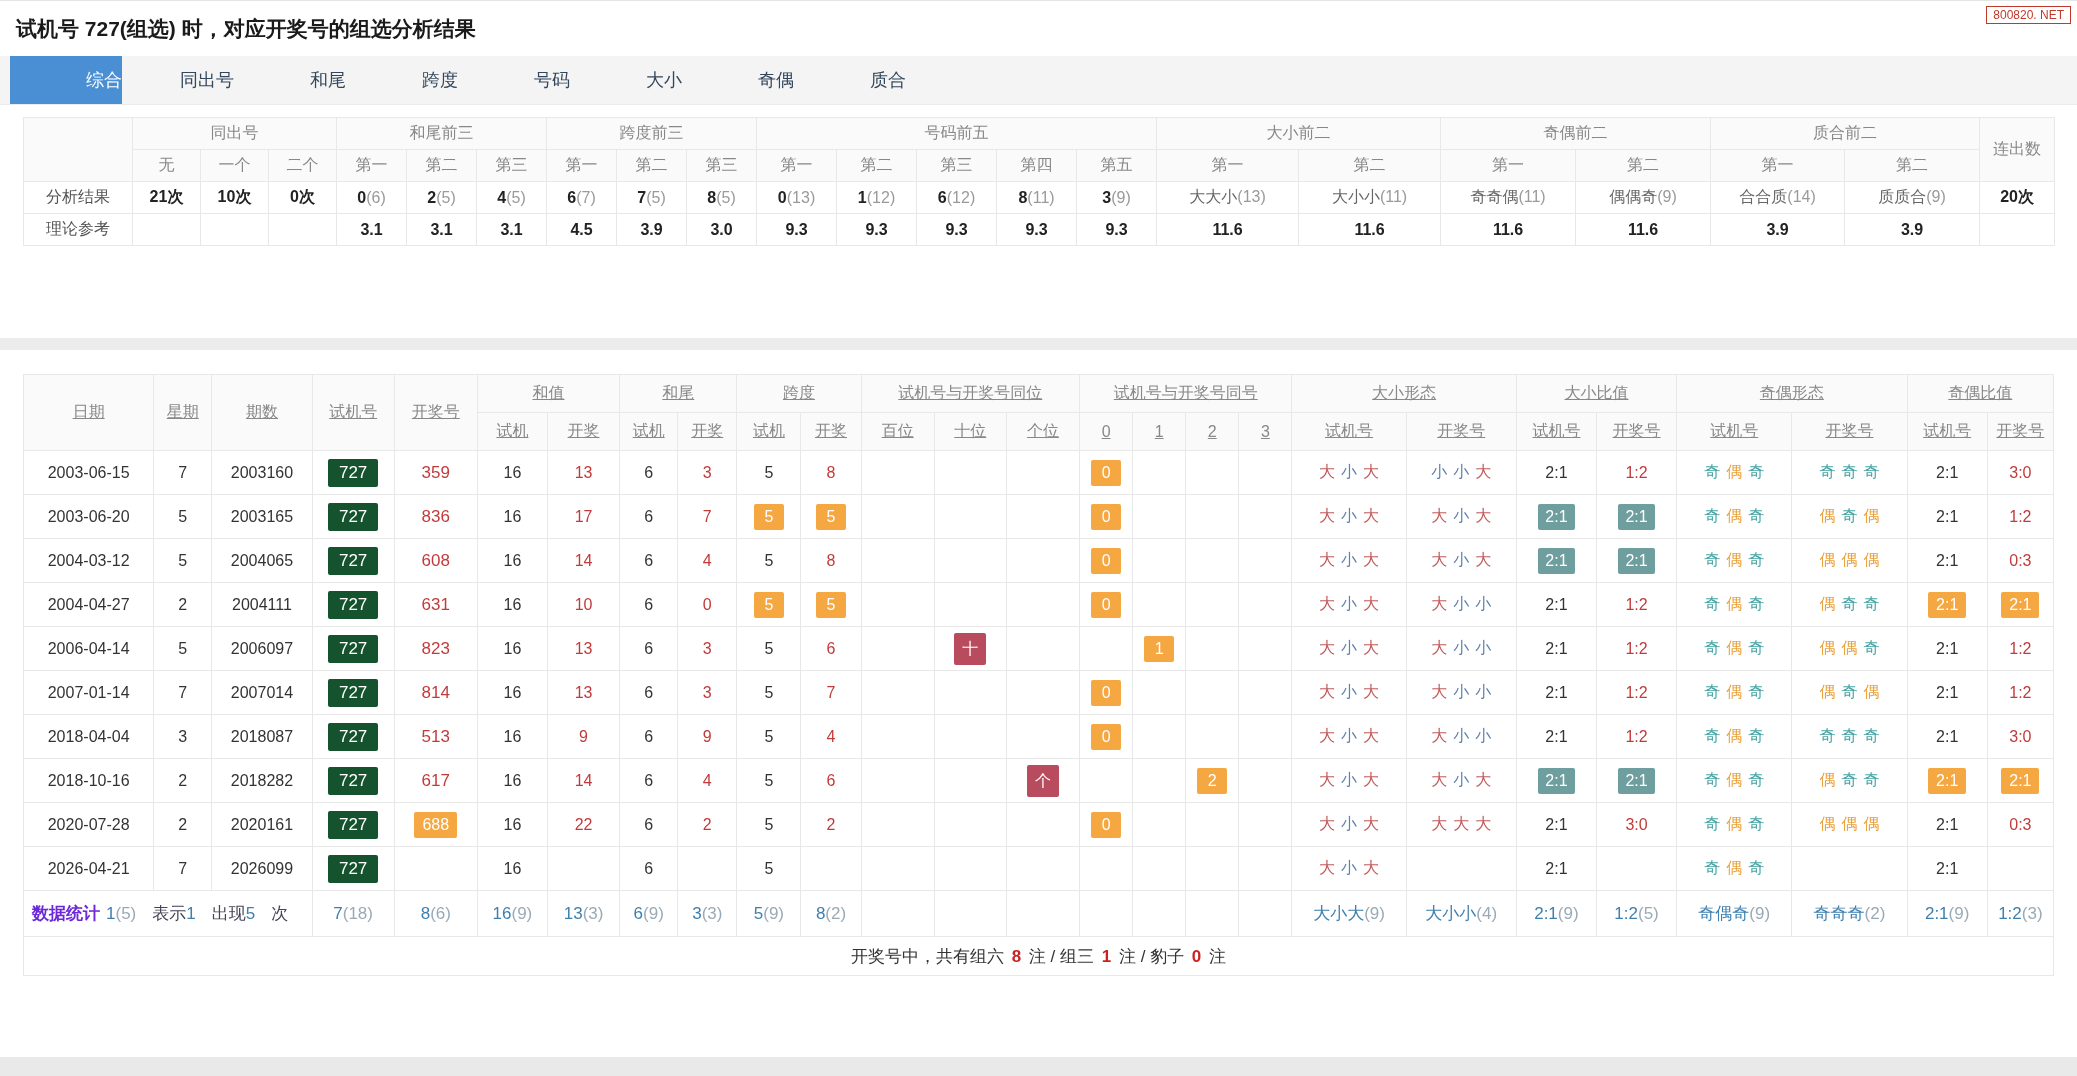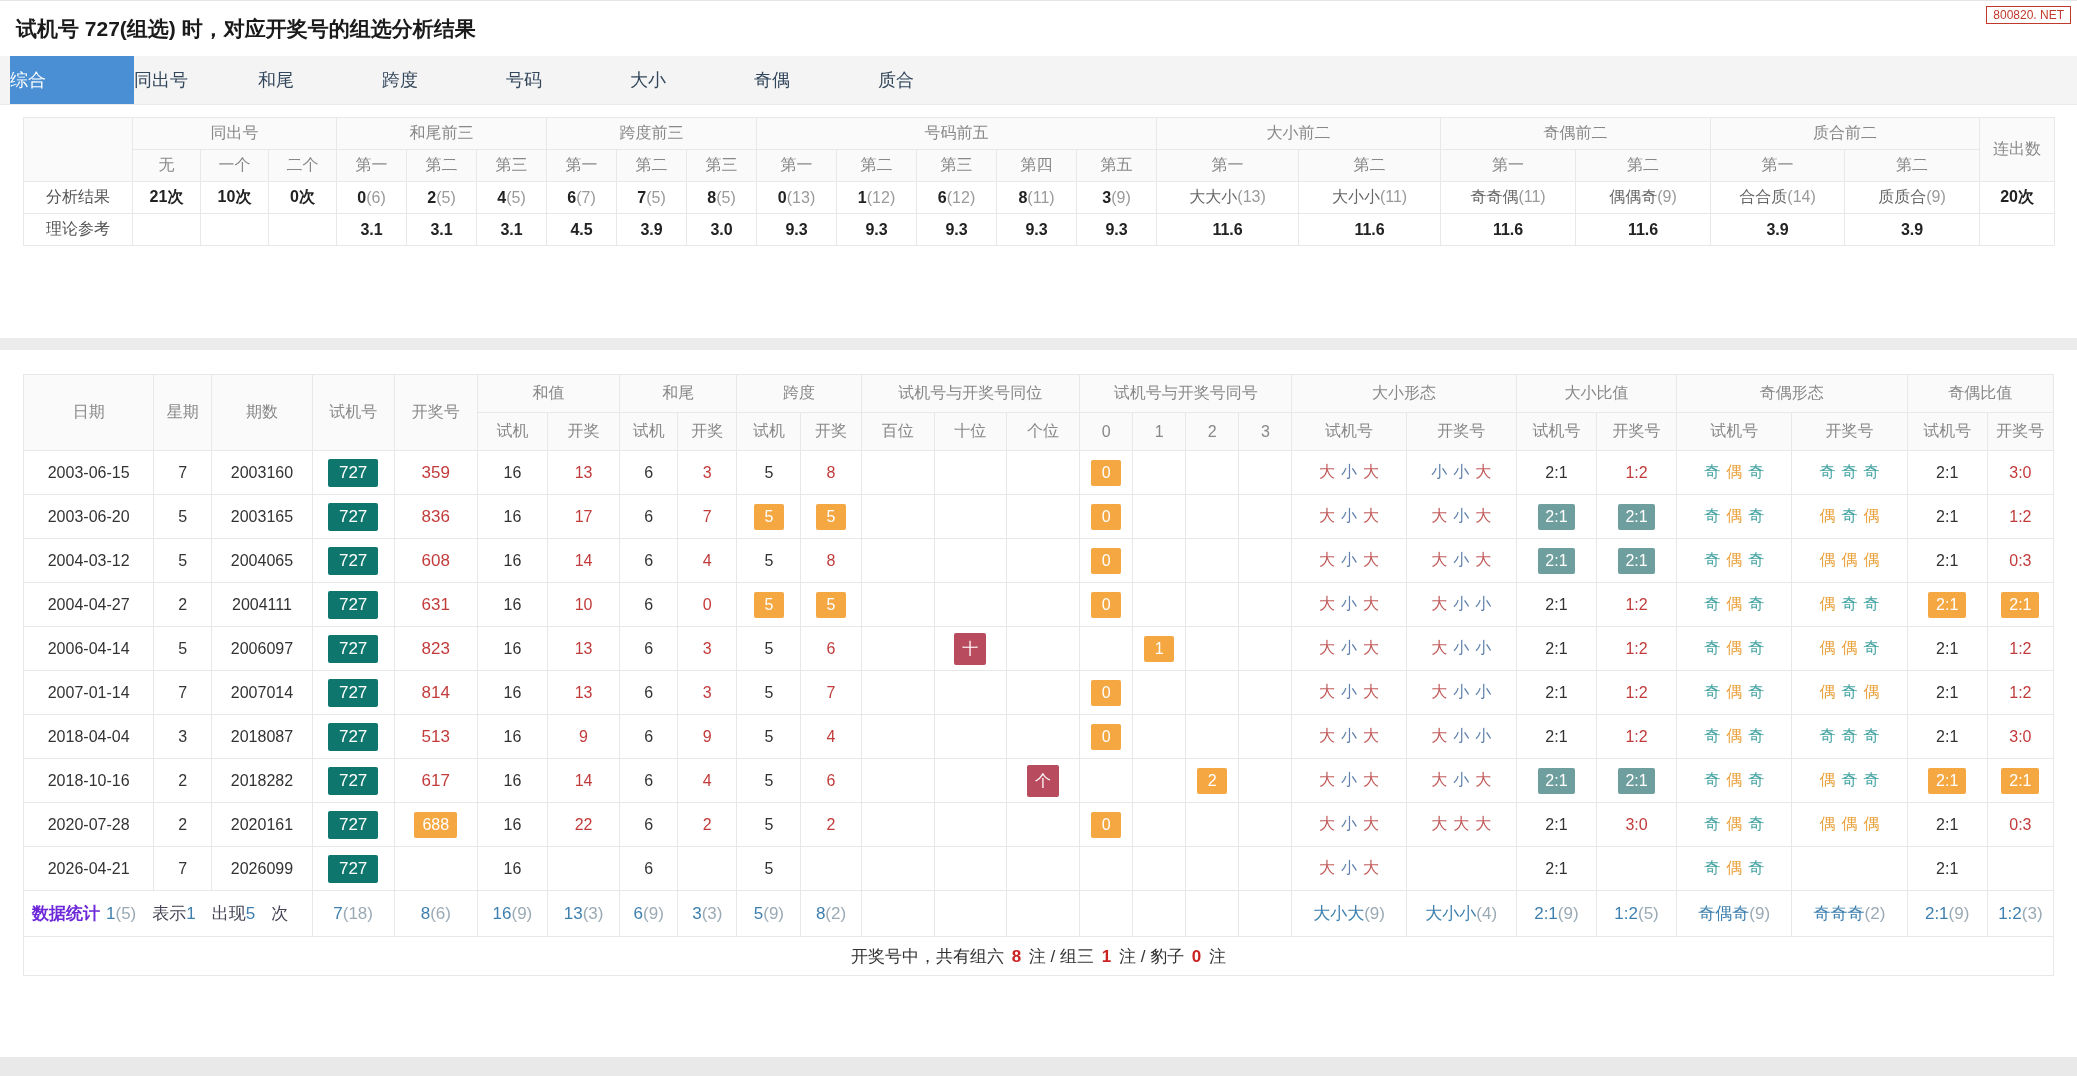--- a/index.html
+++ b/index.html
@@ -6,21 +6,21 @@
   body{font-family:"Liberation Sans","DejaVu Sans",sans-serif;background:#fff;}
   .page{width:2077px;height:1076px;position:relative;background:#fff;overflow:hidden;border-top:1px solid #e5e5e5;}
 
   
   .topbar{height:55px;position:relative;}
   .page-title{font-size:21px;font-weight:700;color:#1a1a1a;line-height:55px;padding-left:16px;}
   .site-badge{position:absolute;top:5px;right:6px;color:#c0392b;border:1px solid #c0392b;font-size:12px;padding:1px 6px;background:#fff;}
 
   
   .tabbar{height:48px;background:#f4f4f4;display:flex;padding-left:10px;border-bottom:1px solid #ebebeb;}
-  .tab{width:124px;text-align:left;line-height:48px;font-size:18px;color:#33475c;cursor:pointer;}
+  .tab{width:112px;text-align:right;line-height:48px;font-size:18px;color:#33475c;cursor:pointer;}
   .tab.active{background:#4a8fd3;color:#fff;}
 
   
   .section1{padding:12px 23px 0 23px;}
   .divider{height:12px;background:#ececec;margin-top:92px;}
   .section2{padding:24px 23px 0 23px;}
   .section2-title{font-size:21px;font-weight:700;color:#1a1a1a;margin:0 0 36px 0;}
 
   
   table{border-collapse:collapse;width:100%;table-layout:fixed;}
@@ -29,30 +29,30 @@
 
   
   #analysis-table th{height:31px;}
   #analysis-table td{height:31px;font-size:16px;text-align:center;}
   #analysis-table .rowlabel{color:#555;}
   .a-num{font-weight:700;color:#222;}
   .a-form{color:#666;}
   .a-par{color:#9a9a9a;font-weight:400;}
 
   
-  #history-table thead th{height:37px;}
+  #history-table thead th{height:37px;text-decoration:underline;}
   #history-table tbody td{height:43px;font-size:16px;}
   #history-table tr.stats td{height:45px;font-size:17px;}
   #history-table tr.summary td{height:38px;font-size:17px;}
   .c-dark{color:#333;}
   .c-red{color:#c23b3b;}
   .kai-num{color:#c23b3b;font-size:17px;}
 
   .bdg{display:inline-block;color:#fff;border-radius:2px;}
-  .b-shiji{background:#0f766e;font-size:17px;padding:4px 11px;}
+  .b-shiji{background:#14532d;font-size:17px;padding:4px 11px;}
   .b-org{background:#f5a742;padding:4px 8px;}
   .b-sq{background:#f5a742;width:30px;padding:4px 0;}
   .b-teal{background:#6f9e9e;padding:4px 7px;}
   .b-redsq{background:#b94b5e;width:32px;height:32px;line-height:32px;padding:0;font-size:16px;}
 
   .fch{margin:0 3px;}
   .f-da{color:#c25b5b;}
   .f-xiao{color:#6081ad;}
   .f-ji{color:#45a3a3;}
   .f-ou{color:#e9a13b;}

